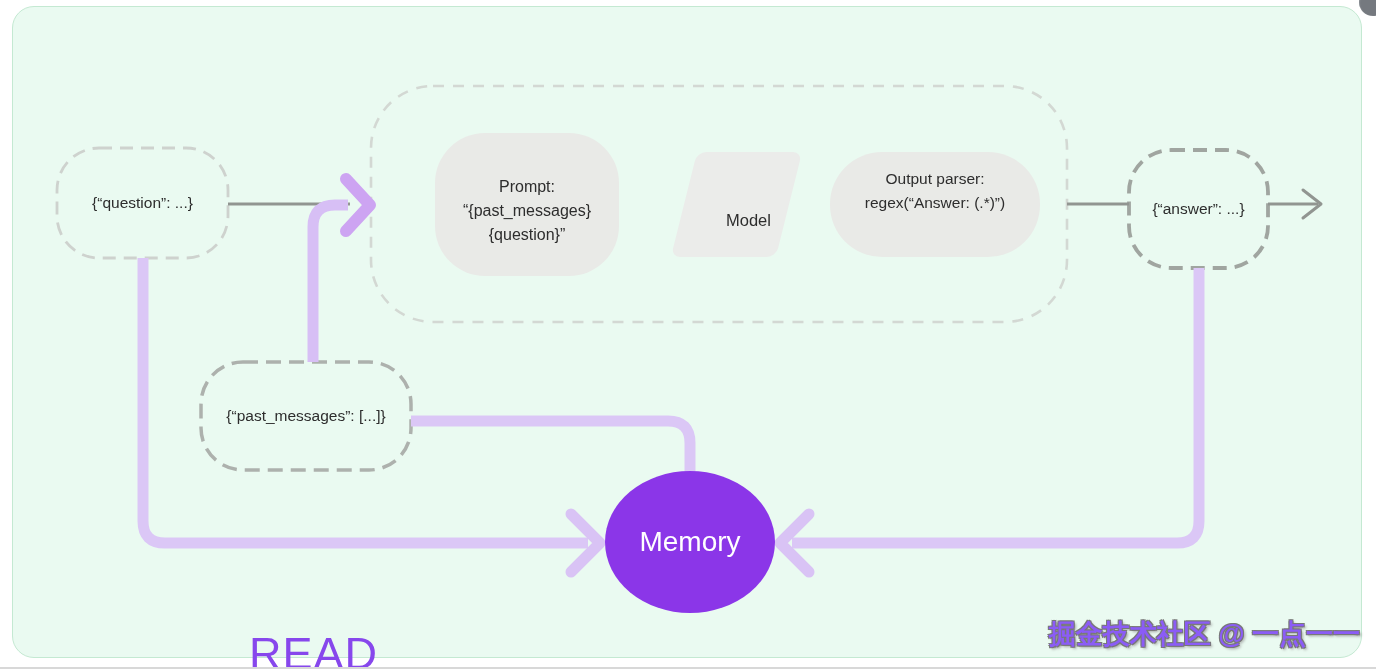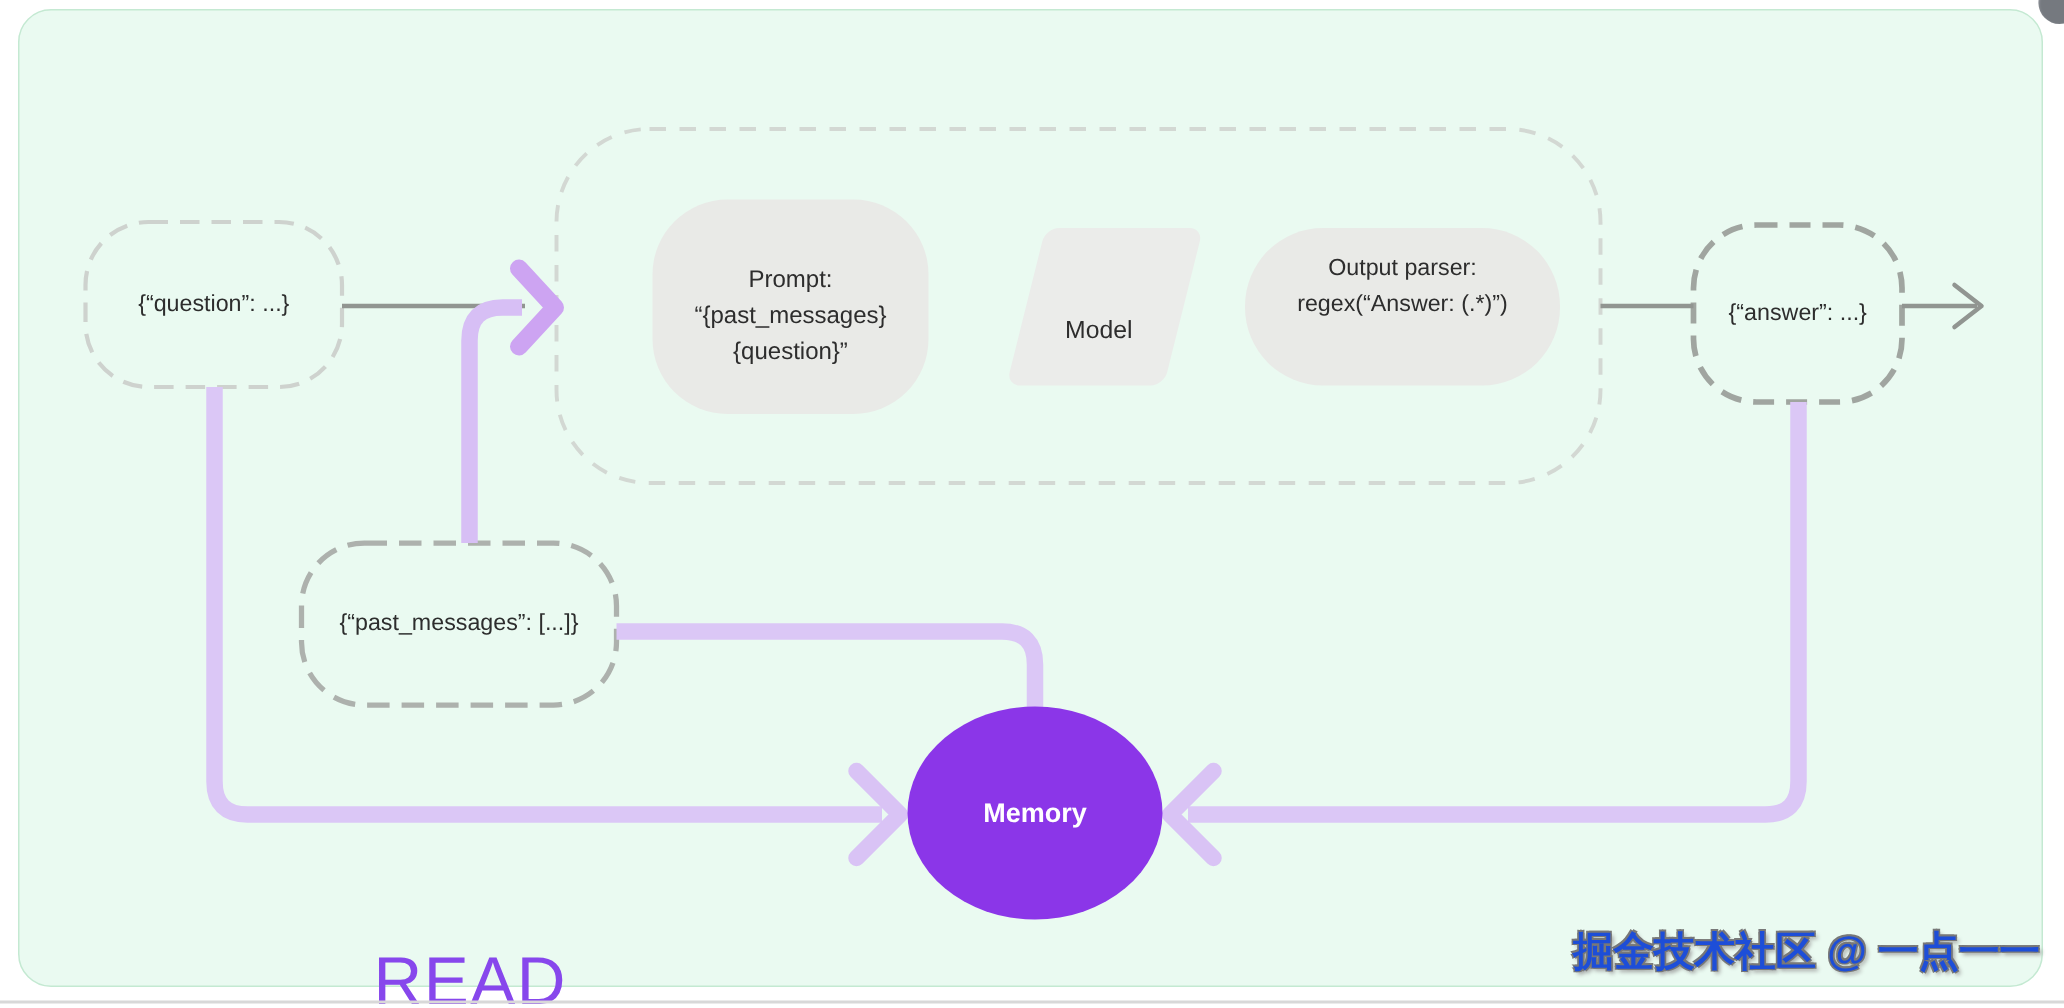--- a/index.html
+++ b/index.html
@@ -51,38 +51,38 @@
 
   .memory-ellipse {
     position: absolute;
     left: 605px; top: 471px;
     width: 170px; height: 142px;
     background: #8b36e8;
     border-radius: 50%;
   }
   .memory-text {
     color: #ffffff;
-    font-weight: bold;
-    font-size: 18px;
+    font-weight: normal;
+    font-size: 28px;
   }
 
   .flow-label {
     position: absolute;
     color: #8747ec;
     font-size: 45px;
     letter-spacing: 1px;
   }
 
   .watermark {
     position: absolute;
     top: 616px;
     right: 16px;
     font-size: 27px;
     font-weight: bold;
-    color: #1d4ed8;
+    color: #8b5cf6;
     text-shadow: -1px -1px 0 #787878, 1px -1px 0 #787878,
                  -1px 1px 0 #787878, 1px 1px 0 #787878,
                  2px 2px 3px #9a9a9a;
     white-space: nowrap;
   }
 
   .corner-badge {
     position: absolute;
     left: 1359px; top: -12px;
     width: 28px; height: 28px;
@@ -135,21 +135,21 @@
   <div class="memory-ellipse"></div>
 
   <div class="node-label" style="left:57px; top:148px; width:171px; height:110px;">{“question”: ...}</div>
 
   <div class="node-label" style="left:435px; top:133px; width:184px; height:155px; font-size:16px;">
     <div>Prompt:</div>
     <div>“{past_messages}</div>
     <div>{question}”</div>
   </div>
 
-  <div class="node-label" style="left:680px; top:152px; width:105px; height:135px; font-size:16.5px;">Model</div>
+  <div class="node-label" style="left:696px; top:152px; width:105px; height:135px; font-size:16.5px;">Model</div>
 
   <div class="node-label" style="left:830px; top:152px; width:210px; height:78px;">
     <div>Output parser:</div>
     <div>regex(“Answer: (.*)”)</div>
   </div>
 
   <div class="node-label" style="left:1129px; top:150px; width:139px; height:118px;">{“answer”: ...}</div>
 
   <div class="node-label" style="left:201px; top:362px; width:210px; height:108px;">{“past_messages”: [...]}</div>
 

